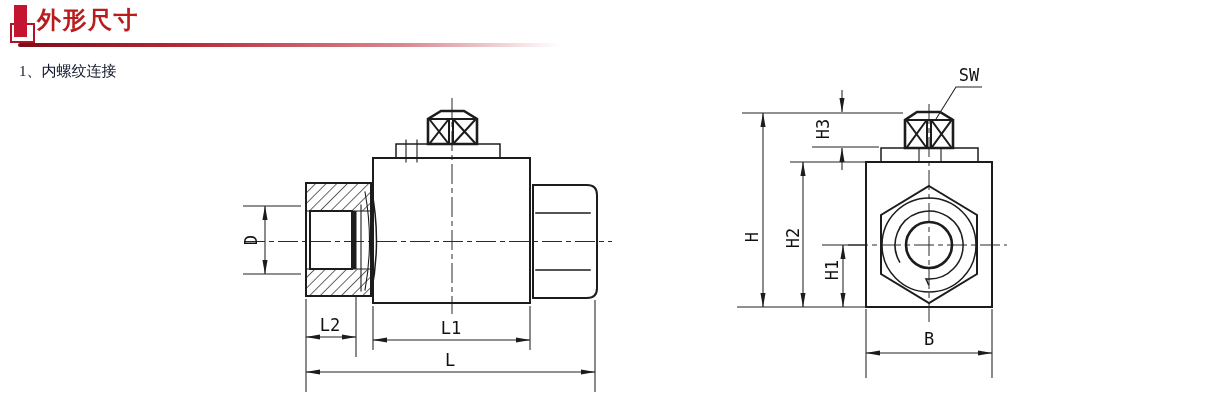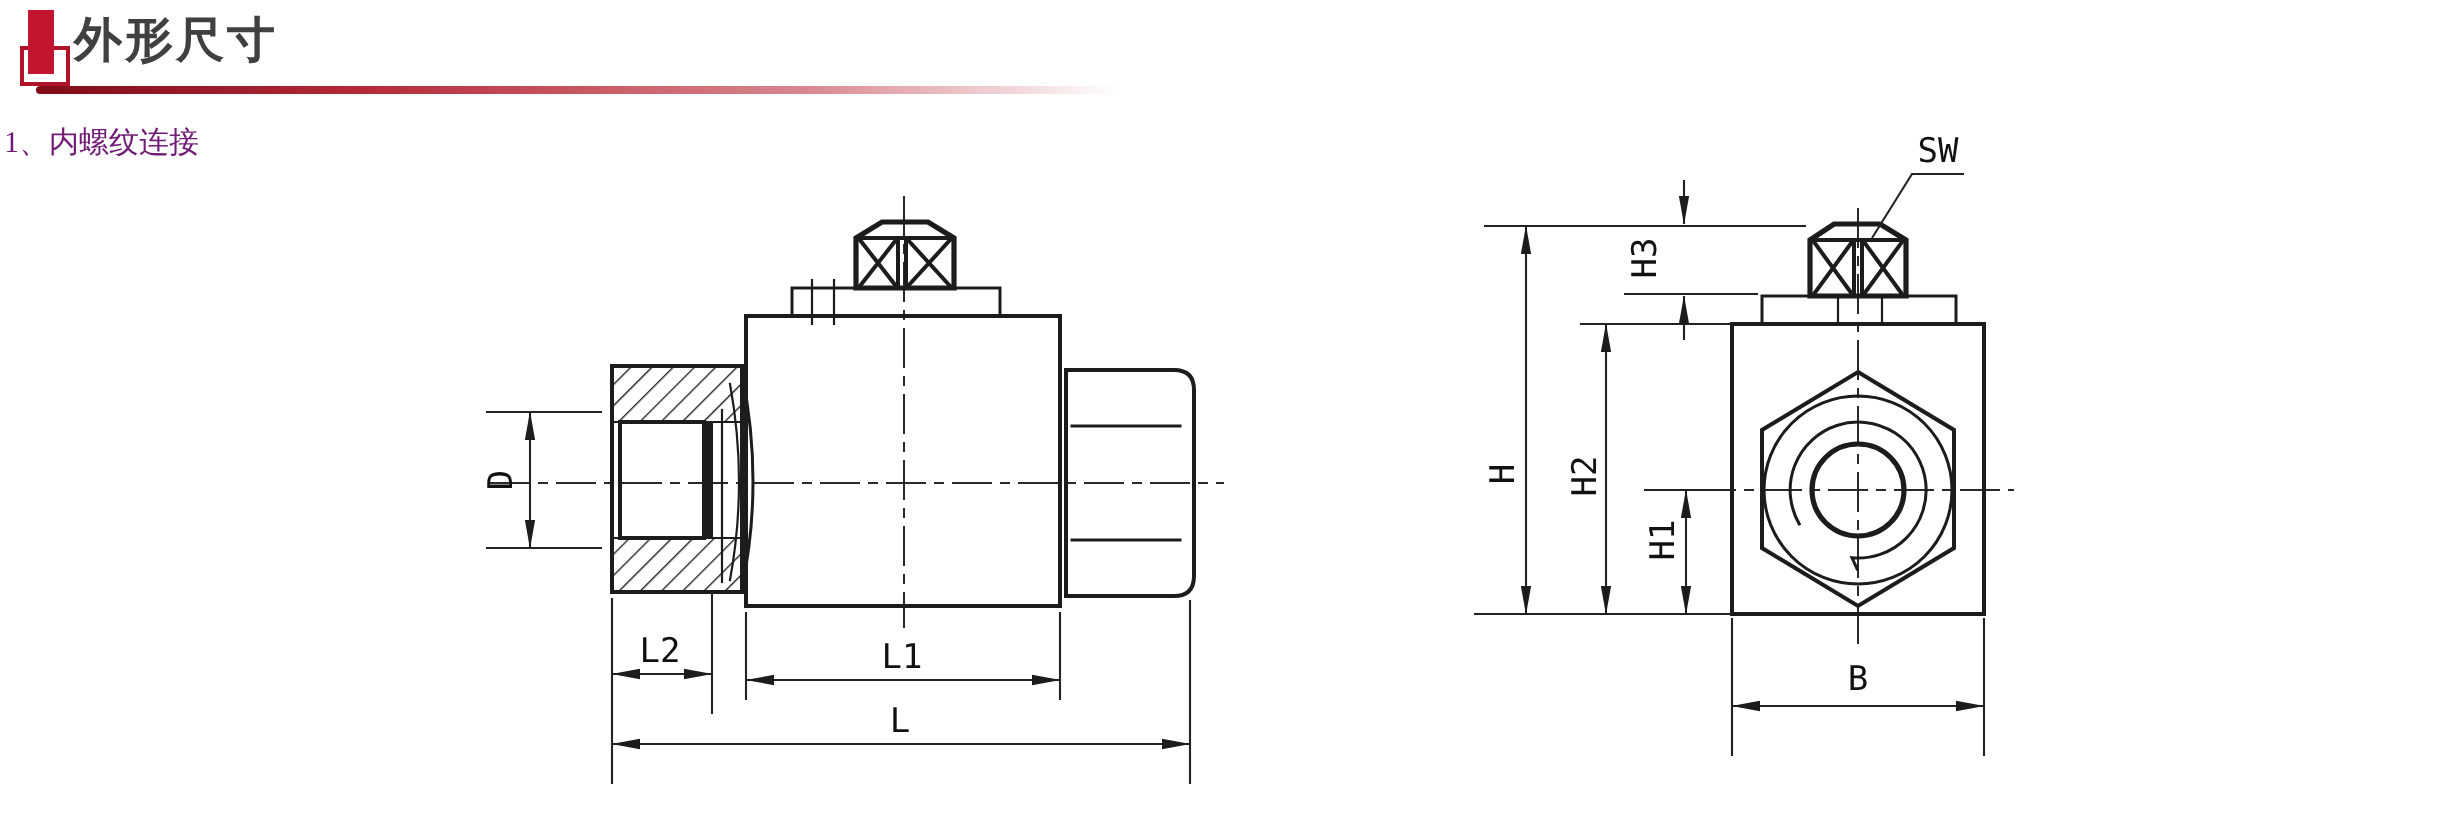--- a/index.html
+++ b/index.html
@@ -5,29 +5,29 @@
   html,body{margin:0;padding:0;}
   body{
     width:1228px;height:413px;background:#ffffff;position:relative;overflow:hidden;
     font-family:"Liberation Sans", sans-serif;
   }
   
   .hdr-icon{position:absolute;left:10px;top:5px;width:30px;height:42px;}
   .icon-square{position:absolute;left:0;top:18px;width:21px;height:16px;border:2px solid #b01227;background:transparent;}
   .icon-bar{position:absolute;left:4px;top:0;width:13px;height:32px;background:#c41430;}
   .hdr-title{
-    position:absolute;left:37px;top:4px;font-size:24px;font-weight:bold;color:#404040;
+    position:absolute;left:37px;top:4px;font-size:24px;font-weight:bold;color:#b91c1c;
     letter-spacing:1.5px;white-space:nowrap;
   }
   .hdr-rule{
     position:absolute;left:18px;top:43px;width:552px;height:3.5px;border-radius:2px;
     background:linear-gradient(to right,#7e0c18,#b52a38 30%,#d98890 70%,rgba(255,255,255,0) 98%);
   }
   .subtitle{
-    position:absolute;left:2px;top:62px;font-size:15px;color:#701a75;
+    position:absolute;left:19px;top:62px;font-size:15px;color:#0f172a;
     font-family:"Liberation Serif", serif;white-space:nowrap;
   }
   
   svg.canvas{position:absolute;left:0;top:0;}
   .ln{stroke:#1c1c1c;fill:none;stroke-linecap:square;}
   .w1{stroke-width:1.1;}
   .w15{stroke-width:1.5;}
   .w2{stroke-width:2;}
   .w26{stroke-width:2.6;}
   .cl{stroke:#2a2a2a;stroke-width:1;fill:none;stroke-dasharray:20 4 5 4;}

